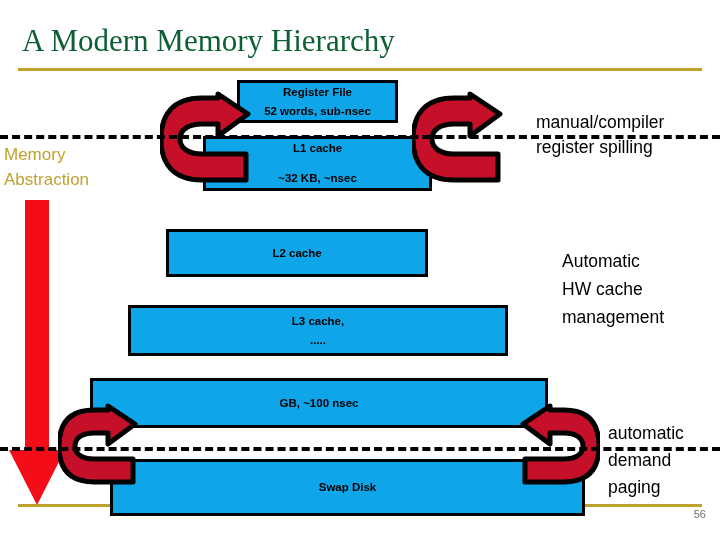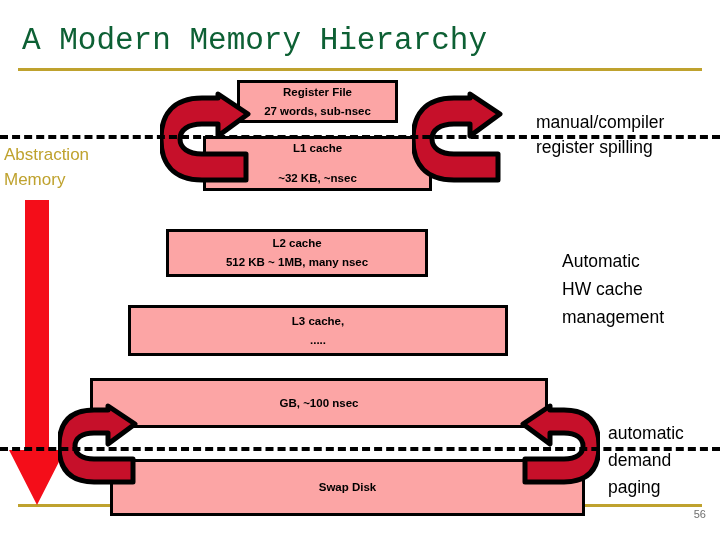--- a/index.html
+++ b/index.html
@@ -7,39 +7,39 @@
     width:720px;height:540px;background:#ffffff;
     font-family:"Liberation Sans", sans-serif;
     overflow:hidden;position:relative;
   }
   #slide{position:absolute;left:0;top:0;width:720px;height:540px;}
 
   
   .title{
     position:absolute;left:22px;top:22px;width:600px;
     font-size:31px;line-height:38px;color:#0d6034;
-    font-family:Liberation Mono, monospace;font-weight:400;
+    font-family:Liberation Serif, serif;font-weight:400;
     letter-spacing:0px;white-space:nowrap;
   }
   .title-rule{
     position:absolute;left:18px;top:68px;width:684px;height:3px;
     background:#bfa22e;
   }
   .footer-rule{
     position:absolute;left:18px;top:504px;width:684px;height:3px;
     background:#bfa22e;
   }
   .page-num{
     position:absolute;right:14px;top:508px;
     font-size:11px;color:#6f6f6f;font-family:"Liberation Sans", sans-serif;
   }
 
   
   .hbox{
-    position:absolute;background:#fca5a5;border:3px solid #000000;
+    position:absolute;background:#0ea5e9;border:3px solid #000000;
     box-sizing:border-box;
     display:flex;flex-direction:column;align-items:center;justify-content:center;
     font-family:"Liberation Sans", sans-serif;
     font-weight:bold;font-size:11.5px;color:#000;line-height:19px;
     text-align:center;z-index:4;
   }
 
   #box-reg{left:237px;top:80px;width:161px;height:43px;}
   #box-l1 {left:203px;top:136px;width:229px;height:55px;justify-content:space-between;}
   #box-l2 {left:166px;top:229px;width:262px;height:48px;}
@@ -96,31 +96,30 @@
     <path d="M58,10 L88,30 L58,52 L58,40 L42,40 C28,40 20,46 20,55 C20,64 28,70 42,70 L86,70 L86,96 L42,96 C12,96 1,78 1,55 C1,32 12,14 42,14 L58,14 Z" fill="#c6102a" stroke="#000000" stroke-width="5" stroke-linejoin="round"></path>
   </svg>
   <svg class="uarrow" id="arrow-tr" viewBox="0 0 92 110">
     <path d="M34,10 L4,30 L34,52 L34,40 L50,40 C64,40 72,46 72,55 C72,64 64,70 50,70 L6,70 L6,96 L50,96 C80,96 91,78 91,55 C91,32 80,14 50,14 L34,14 Z" fill="#c6102a" stroke="#000000" stroke-width="5" stroke-linejoin="round" transform="translate(92,0) scale(-1,1)"></path>
   </svg>
 
   <div class="dashline" id="dash-top"></div>
 
   <div class="hbox" id="box-reg">
     <div>Register File</div>
-    <div>27 words, sub-nsec</div>
+    <div>52 words, sub-nsec</div>
   </div>
 
   <div class="hbox" id="box-l1">
     <div>L1 cache</div>
     <div>~32 KB, ~nsec</div>
   </div>
 
   <div class="hbox" id="box-l2">
     <div>L2 cache</div>
-    <div>512 KB ~ 1MB, many nsec</div>
   </div>
 
   <div class="hbox" id="box-l3">
     <div>L3 cache,</div>
     <div>.....</div>
   </div>
 
   <div class="hbox" id="box-dram">
     <div>GB, ~100 nsec</div>
   </div>
@@ -132,22 +131,22 @@
   <svg class="uarrow" id="arrow-bl" viewBox="0 0 80 96">
     <path d="M50,8 L77,26 L50,46 L50,35 L36,35 C24,35 17,40 17,48 C17,56 24,61 36,61 L75,61 L75,84 L36,84 C9,84 1,68 1,48 C1,28 9,12 36,12 L50,12 Z" fill="#c6102a" stroke="#000000" stroke-width="5" stroke-linejoin="round"></path>
   </svg>
   <svg class="uarrow" id="arrow-br" viewBox="0 0 80 96">
     <path d="M50,8 L77,26 L50,46 L50,35 L36,35 C24,35 17,40 17,48 C17,56 24,61 36,61 L75,61 L75,84 L36,84 C9,84 1,68 1,48 C1,28 9,12 36,12 L50,12 Z" fill="#c6102a" stroke="#000000" stroke-width="5" stroke-linejoin="round" transform="translate(80,0) scale(-1,1)"></path>
   </svg>
 
   <div class="dashline" id="dash-bot"></div>
 
   <div class="left-label">
+    <div>Memory</div>
     <div>Abstraction</div>
-    <div>Memory</div>
   </div>
 
   <div class="right-label" id="lbl-manual">
     <div>manual/compiler</div>
     <div>register spilling</div>
   </div>
 
   <div class="right-label" id="lbl-auto">
     <div>Automatic</div>
     <div>HW cache</div>

